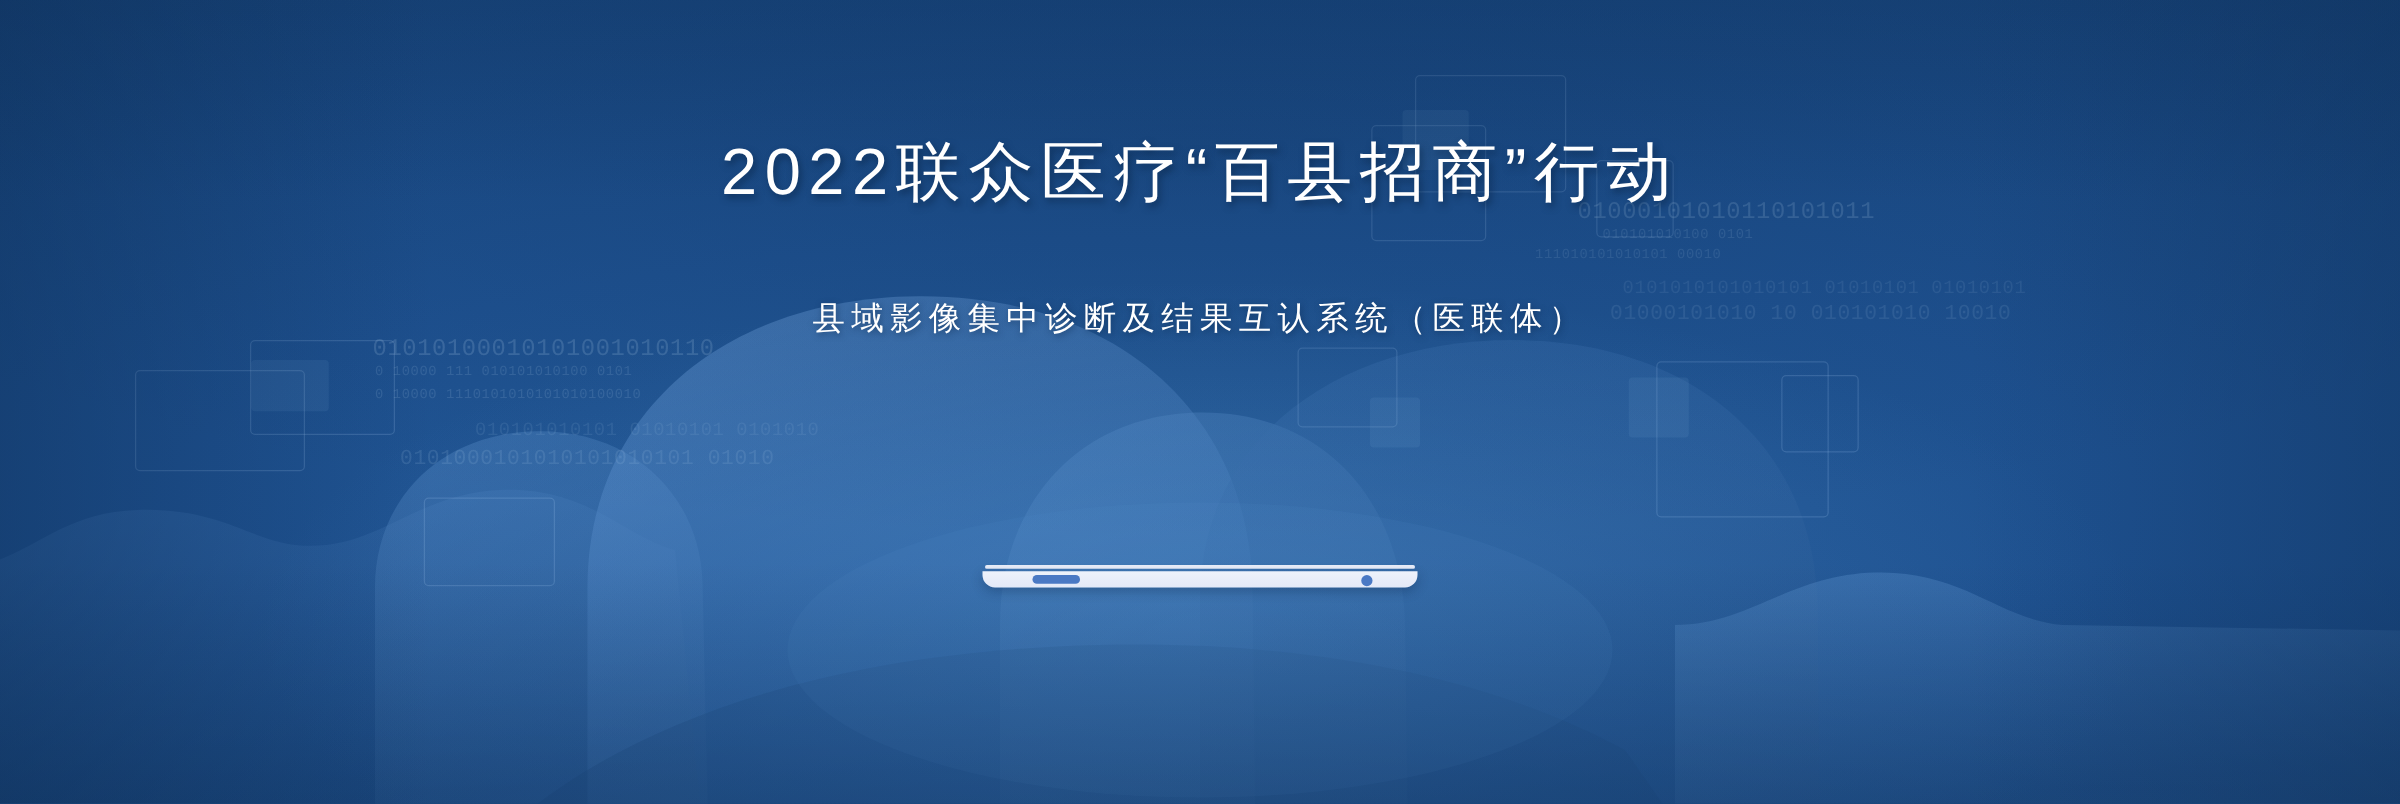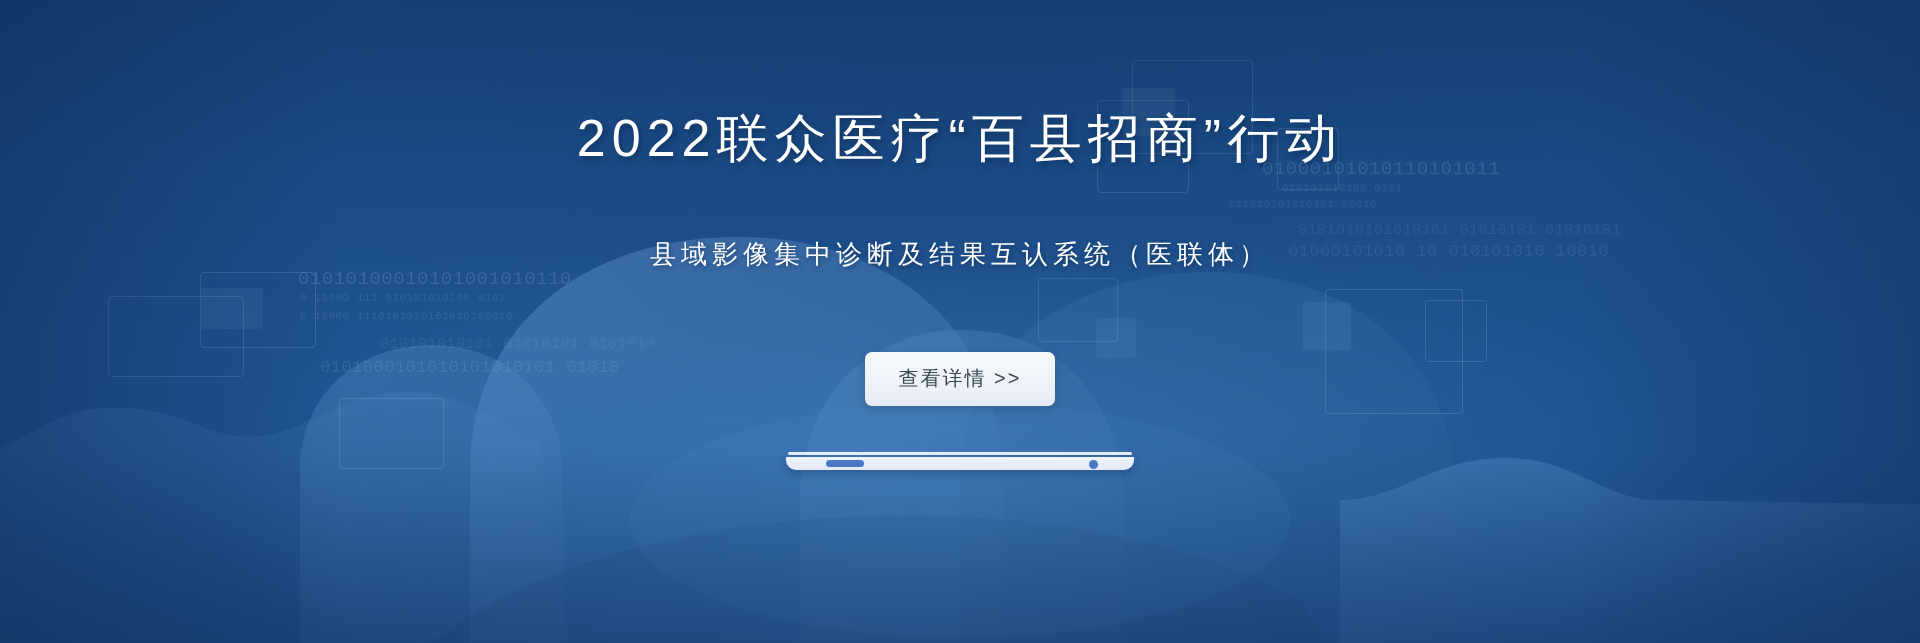--- a/index.html
+++ b/index.html
@@ -240,23 +240,20 @@
   <div class="binary" style="left:1228px; top:198px; font-size:11px; opacity:0.70;">111010101010101 00010</div>
   <div class="binary" style="left:1298px; top:222px; font-size:15px; opacity:0.55;">0101010101010101 01010101 01010101</div>
   <div class="binary" style="left:1288px; top:242px; font-size:17px; opacity:0.62;">01000101010 10 010101010 10010</div>
 
   <div class="vignette"></div>
   <div class="edge-dark"></div>
 
   <div class="content">
     <h1 class="title">2022联众医疗“百县招商”行动</h1>
     <h2 class="subtitle">县域影像集中诊断及结果互认系统（医联体）</h2>
-    <div class="cta-wrap">
-      <button class="cta">查看详情 &gt;&gt;</button>
-    </div>
   </div>
 
   <div class="device">
     <div class="device-topline"></div>
     <div class="device-body"></div>
     <div class="device-speaker"></div>
     <div class="device-dot"></div>
   </div>
 
 </div>

